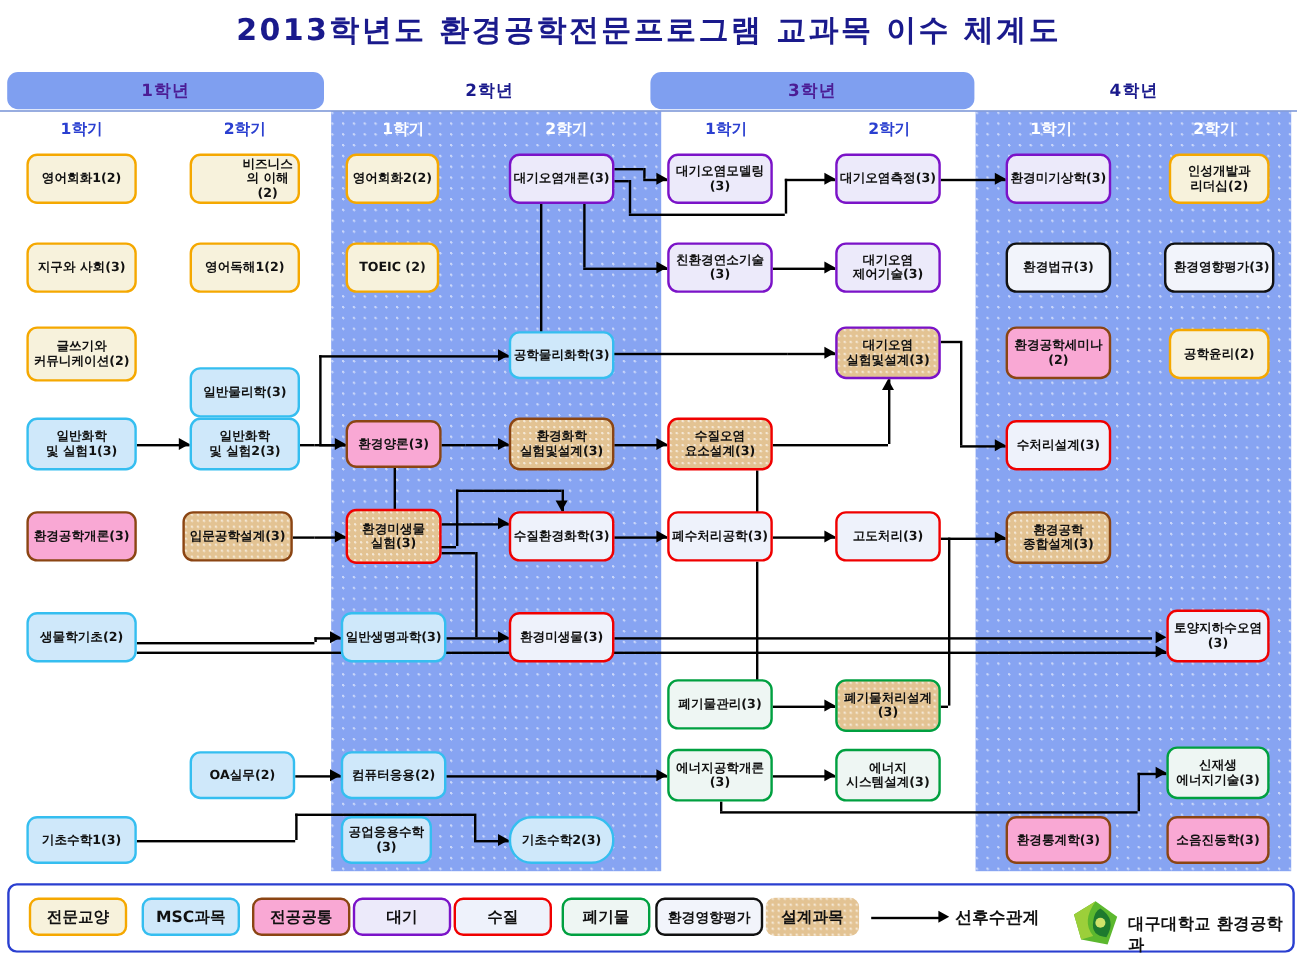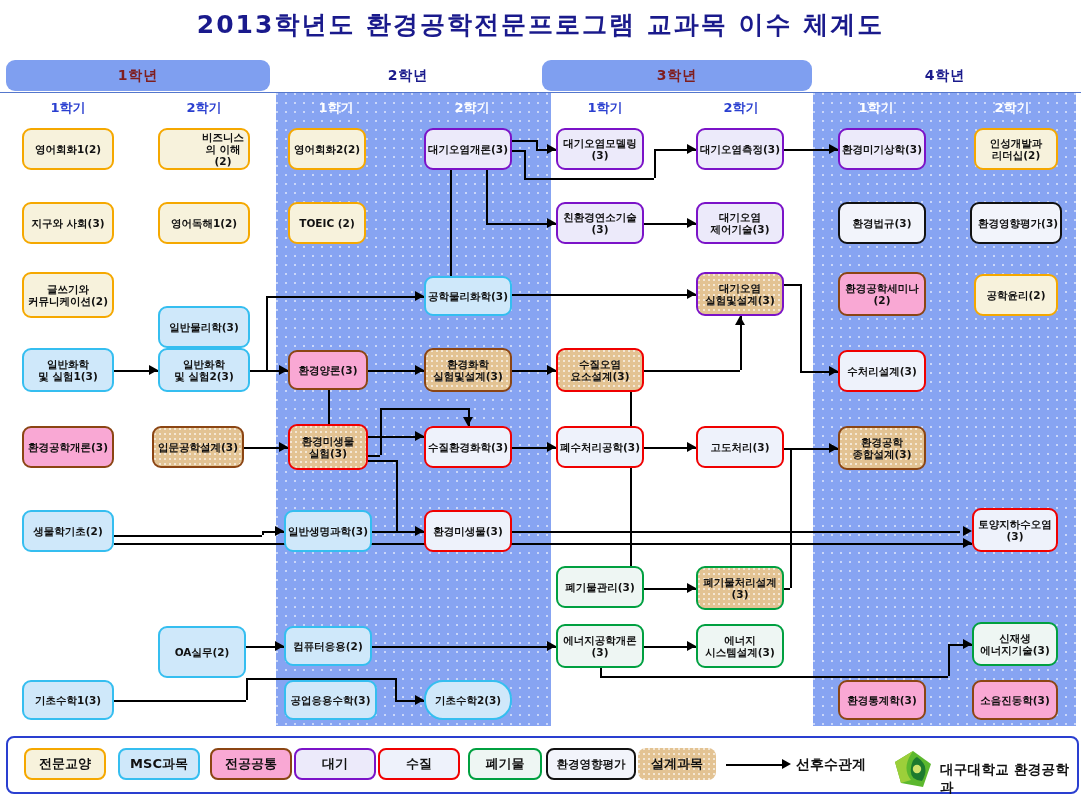--- a/index.html
+++ b/index.html
@@ -12,21 +12,21 @@
   
   #title{position:absolute;left:0;top:8px;width:1081px;text-align:center;
          font-size:25px;font-weight:bold;color:#1a1a8c;letter-spacing:2px;
          font-family:"DejaVu Sans","Liberation Sans",sans-serif;
          white-space:nowrap;}
 
   
   .yearbar{position:absolute;height:31px;border-radius:9px;
            display:flex;align-items:center;justify-content:center;
            font-size:14px;font-weight:bold;letter-spacing:1px;}
-  .yearbar.shaded{background:#7f9ff0;color:#7f1d1d;}
+  .yearbar.shaded{background:#7f9ff0;color:#4c1d95;}
   .yearbar.plain{background:transparent;color:#1a1a8c;}
 
   
   .semhdr{position:absolute;width:108px;height:20px;text-align:center;
           font-size:13px;font-weight:bold;color:#2a3fd0;}
   .semhdr.onblue{color:#ffffff;}
 
   
   .band{position:absolute;top:93px;height:633px;background:#87a4f2;}
   .band::after{content:"";position:absolute;inset:0;
@@ -327,39 +327,39 @@
       </div>
       <div class="box c-water" style="left: 972px; top: 508px; width: 86px; height: 44px;">
         <span>토양지하수오염<br>(3)</span>
       </div>
       <div class="box c-waste" style="left: 556px; top: 566px; width: 88px; height: 42px;">
         <span>폐기물관리(3)</span>
       </div>
       <div class="box c-waste design" style="left: 696px; top: 566px; width: 88px; height: 44px;">
         <span>폐기물처리설계<br>(3)</span>
       </div>
-      <div class="box c-msc" style="left: 158px; top: 626px; width: 88px; height: 52px;">
+      <div class="box c-msc" style="left: 158px; top: 626px; width: 88px; height: 40px;">
         <span>OA실무(2)</span>
       </div>
       <div class="box c-msc" style="left: 284px; top: 626px; width: 88px; height: 40px;">
         <span>컴퓨터응용(2)</span>
       </div>
       <div class="box c-waste" style="left: 556px; top: 624px; width: 88px; height: 44px;">
         <span>에너지공학개론<br>(3)</span>
       </div>
       <div class="box c-waste" style="left: 696px; top: 624px; width: 88px; height: 44px;">
         <span>에너지<br>시스템설계(3)</span>
       </div>
       <div class="box c-waste" style="left: 972px; top: 622px; width: 86px; height: 44px;">
         <span>신재생<br>에너지기술(3)</span>
       </div>
       <div class="box c-msc" style="left: 22px; top: 680px; width: 92px; height: 40px;">
         <span>기초수학1(3)</span>
       </div>
-      <div class="box c-msc" style="left: 284px; top: 680px; width: 93px; height: 40px;">
+      <div class="box c-msc" style="left: 284px; top: 680px; width: 76px; height: 40px;">
         <span>공업응용수학(3)</span>
       </div>
       <div class="box c-msc" style="left: 424px; top: 680px; width: 88px; height: 40px; border-radius: 19px;">
         <span>기초수학2(3)</span>
       </div>
       <div class="box c-core" style="left: 838px; top: 680px; width: 88px; height: 40px;">
         <span>환경통계학(3)</span>
       </div>
       <div class="box c-core" style="left: 972px; top: 680px; width: 86px; height: 40px;">
         <span>소음진동학(3)</span>

